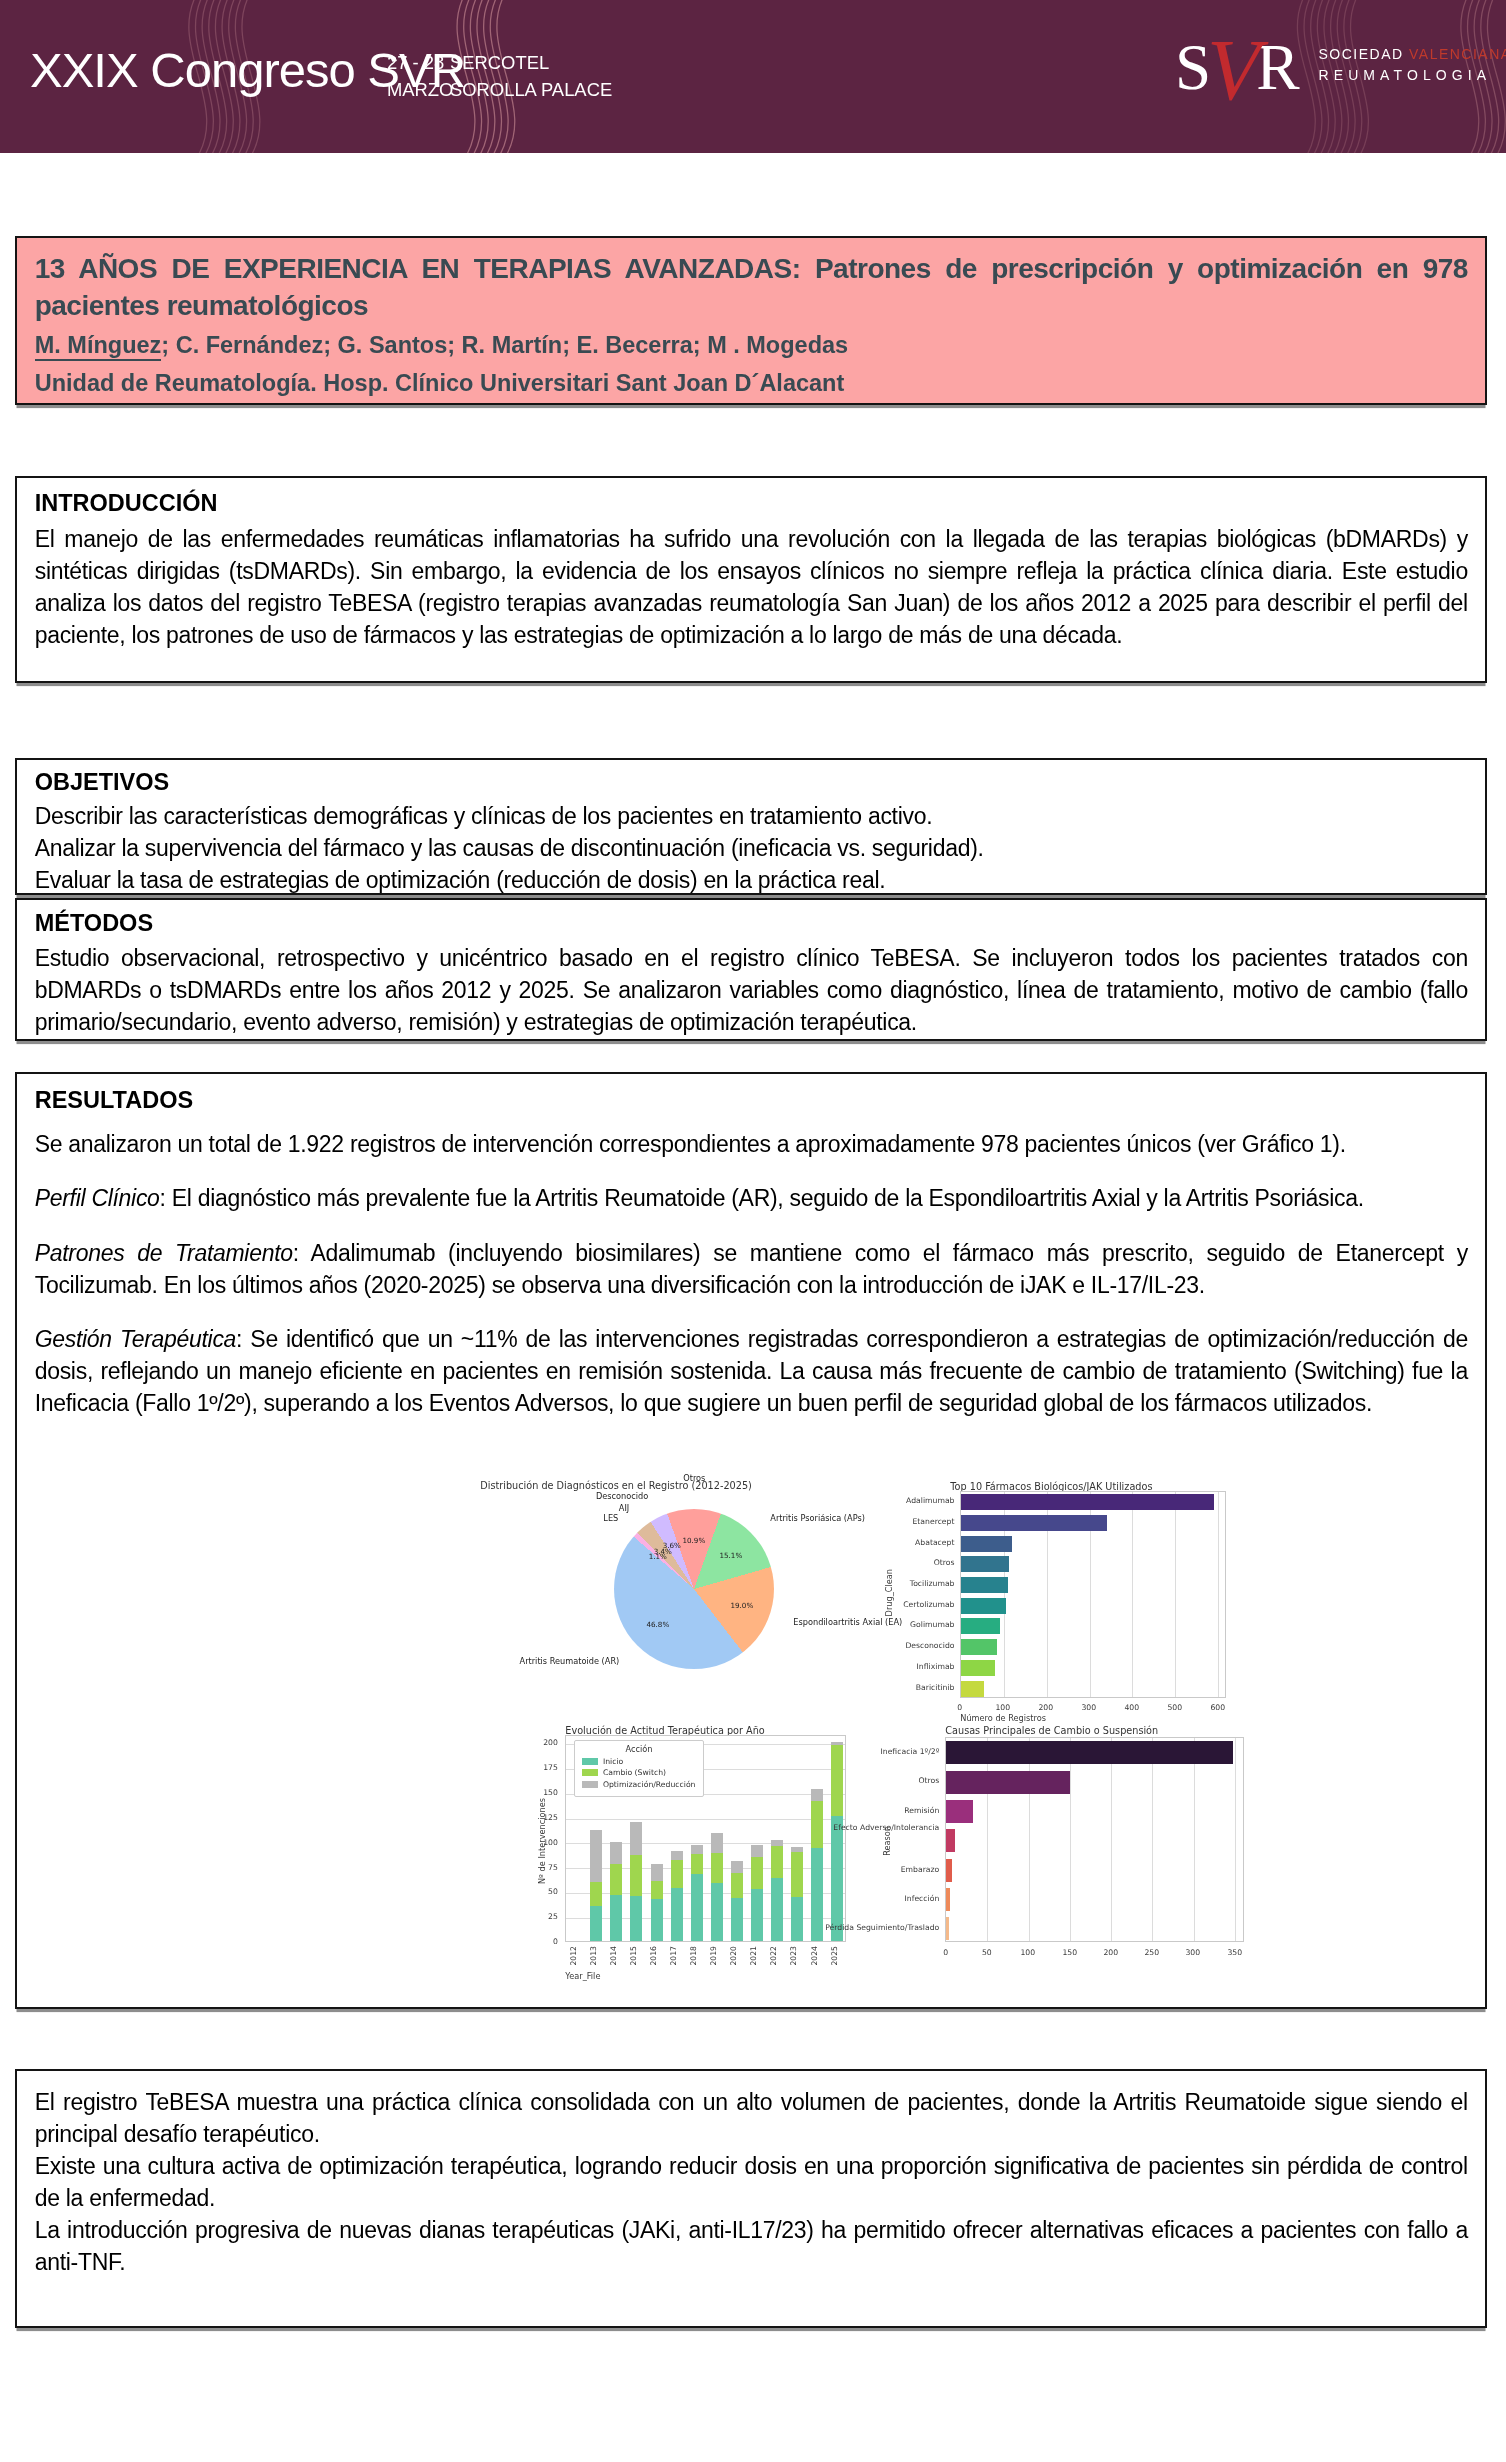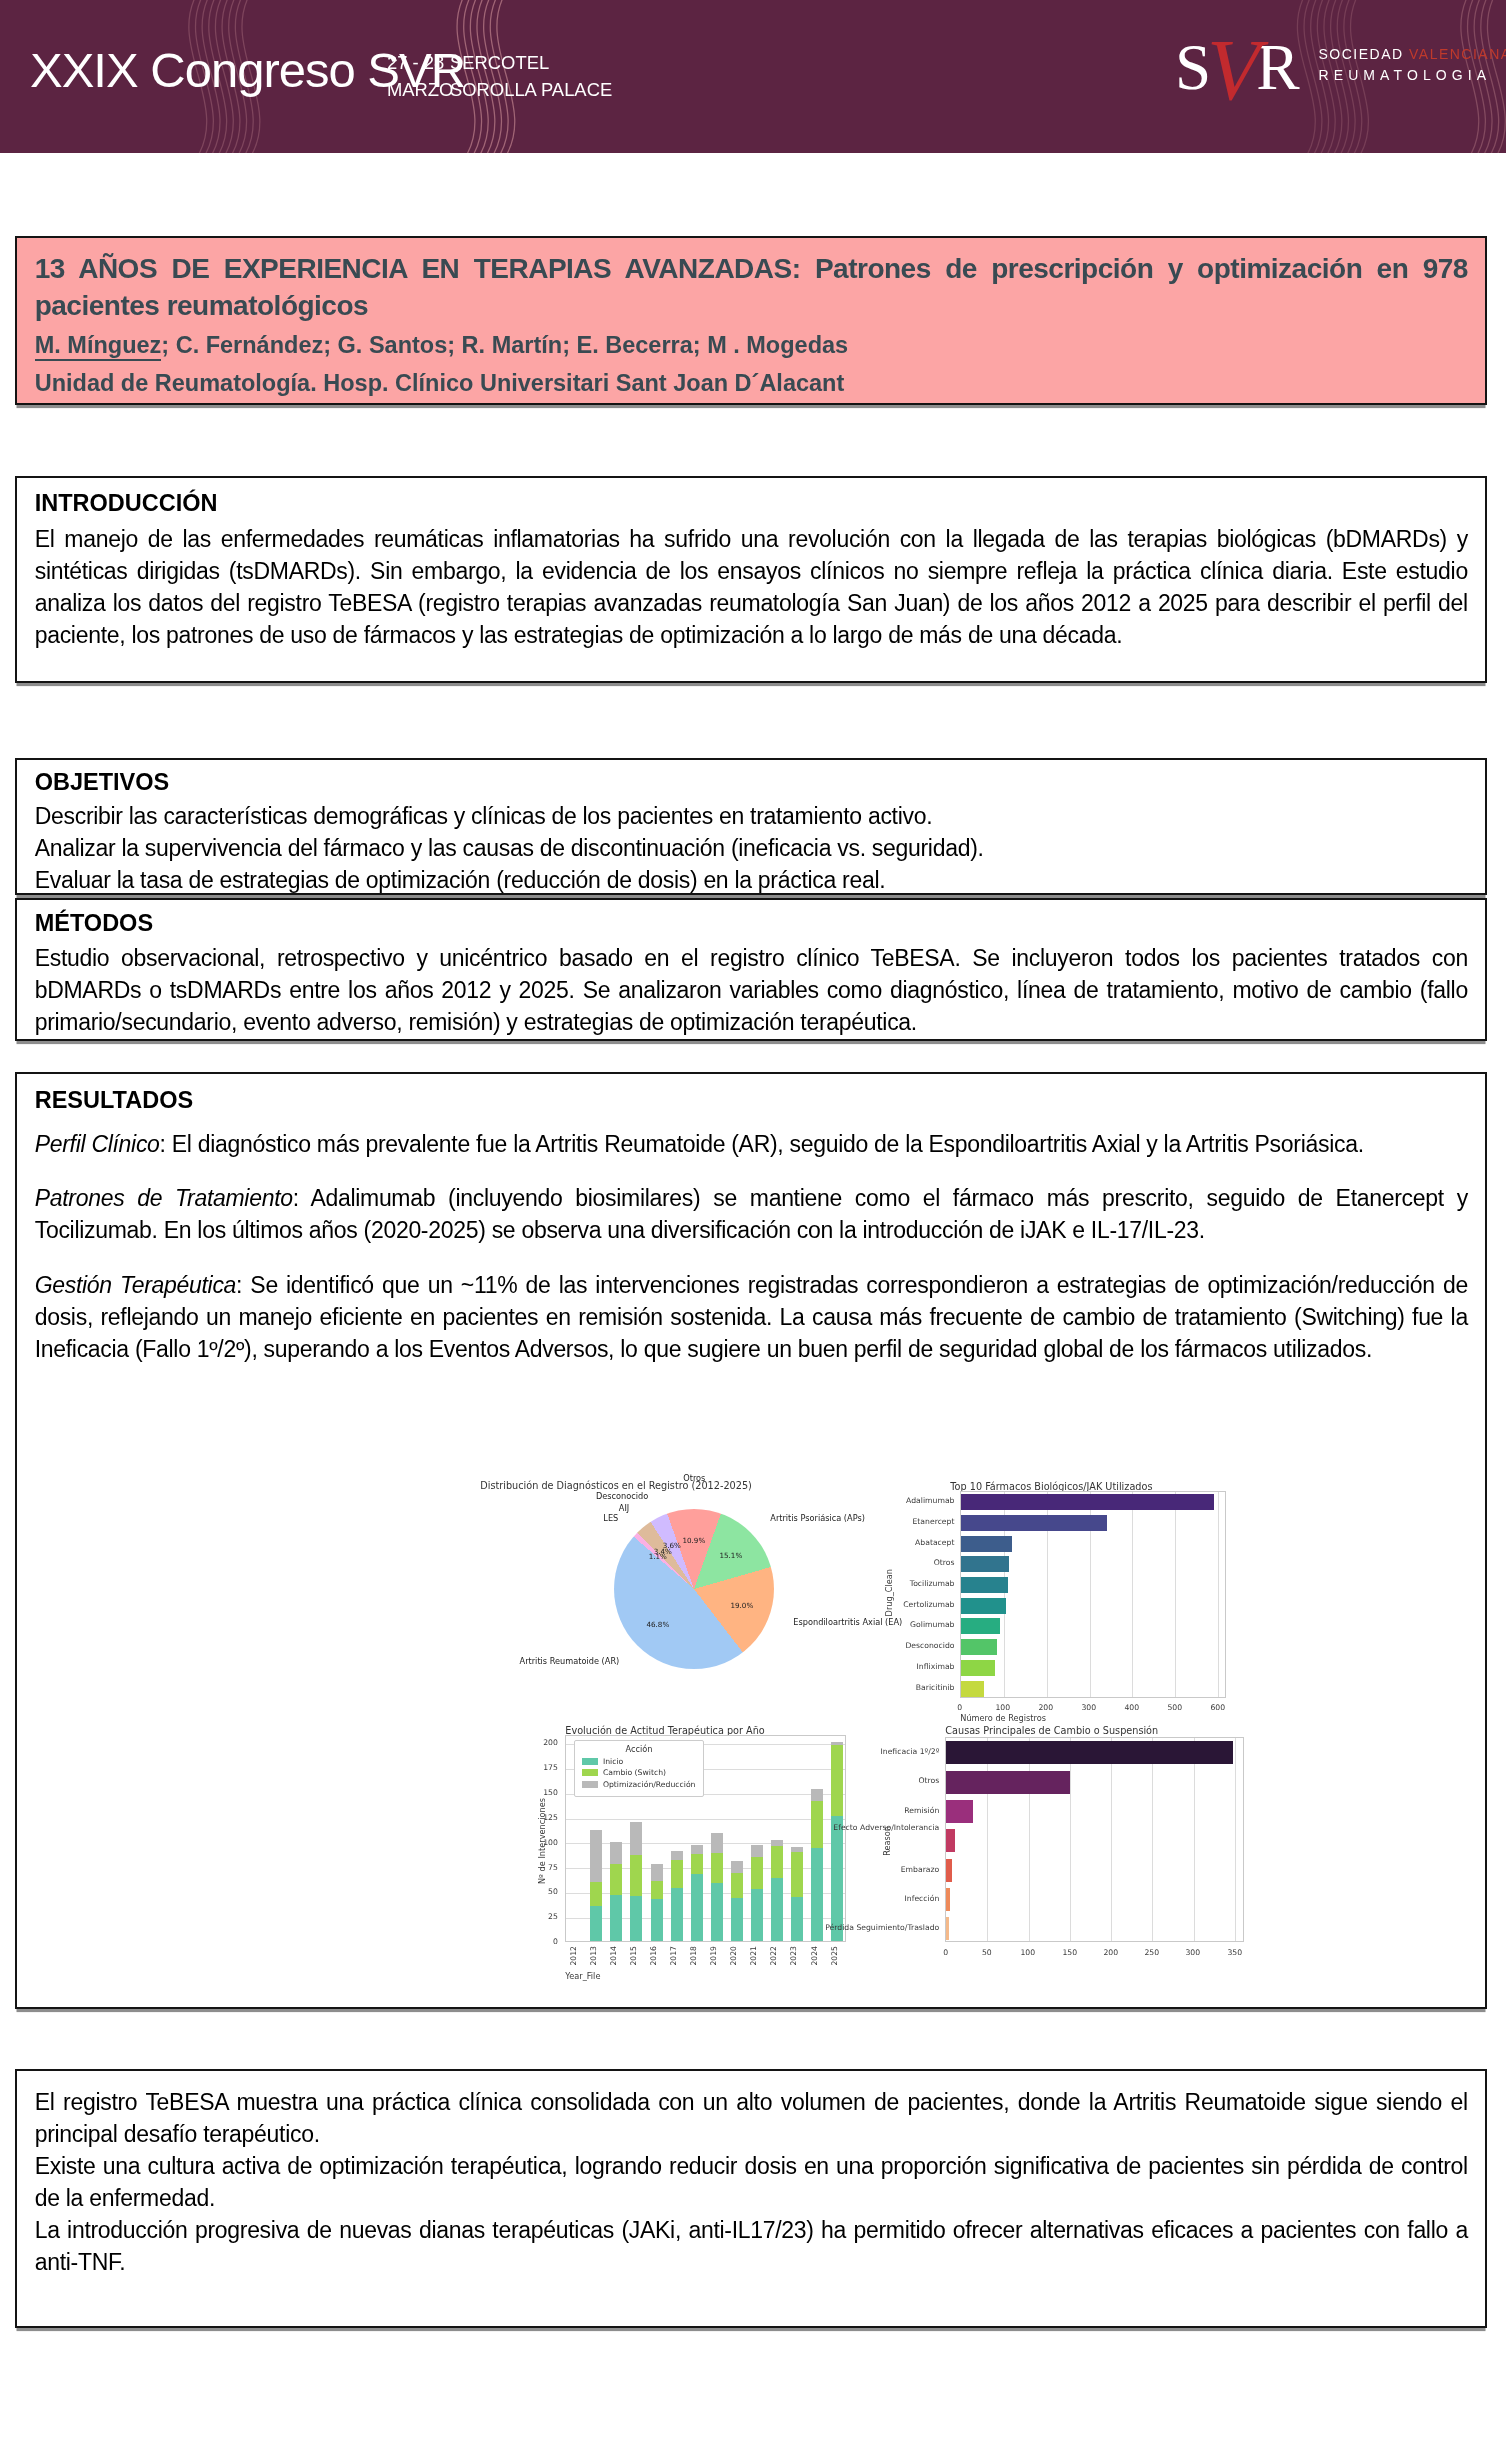--- a/index.html
+++ b/index.html
@@ -139,20 +139,21 @@
     <p class="body-text">Evaluar la tasa de estrategias de optimización (reducción de dosis) en la práctica real.</p>
   </section>
 
   <section class="box" style="top:898px;height:143px;padding:10.2px 17.4px;">
     <h2 class="sec" style="margin-bottom:6.1px;">MÉTODOS</h2>
     <p class="body-text">Estudio observacional, retrospectivo y unicéntrico basado en el registro clínico TeBESA. Se incluyeron todos los pacientes tratados con bDMARDs o tsDMARDs entre los años 2012 y 2025. Se analizaron variables como diagnóstico, línea de tratamiento, motivo de cambio (fallo primario/secundario, evento adverso, remisión) y estrategias de optimización terapéutica.</p>
   </section>
 
   <section class="box" style="top:1072px;height:937px;padding:13.3px 17.4px;">
     <h2 class="sec" style="margin-bottom:14.3px;">RESULTADOS</h2>
+    <p class="rp">Se analizaron un total de 1.922 registros de intervención correspondientes a aproximadamente 978 pacientes únicos (ver Gráfico 1).</p>
     <p class="rp"><i>Perfil Clínico</i><span>: El diagnóstico más prevalente fue la Artritis Reumatoide (AR), seguido de la Espondiloartritis Axial y la Artritis Psoriásica.</span></p>
     <p class="rp"><i>Patrones de Tratamiento</i><span>: Adalimumab (incluyendo biosimilares) se mantiene como el fármaco más prescrito, seguido de Etanercept y Tocilizumab. En los últimos años (2020-2025) se observa una diversificación con la introducción de iJAK e IL-17/IL-23.</span></p>
     <p class="rp"><i>Gestión Terapéutica</i><span>: Se identificó que un ~11% de las intervenciones registradas correspondieron a estrategias de optimización/reducción de dosis, reflejando un manejo eficiente en pacientes en remisión sostenida. La causa más frecuente de cambio de tratamiento (Switching) fue la Ineficacia (Fallo 1º/2º), superando a los Eventos Adversos, lo que sugiere un buen perfil de seguridad global de los fármacos utilizados.</span></p>
 
     <div class="chart" style="left:463px;top:397px;width:429px;height:255px;">
       <div class="c-title" style="left:0;top:9.2px;width:429px;">Distribución de Diagnósticos en el Registro (2012-2025)</div>
     <div class="pie-disc" style="left: 134px; top: 38px; width: 160px; height: 160px; background: conic-gradient(from -19.6deg, rgb(255, 159, 155) 0deg, rgb(255, 159, 155) 39.24deg, rgb(141, 229, 161) 39.24deg, rgb(141, 229, 161) 93.6deg, rgb(255, 180, 130) 93.6deg, rgb(255, 180, 130) 162deg, rgb(161, 201, 244) 162deg, rgb(161, 201, 244) 330.48deg, rgb(250, 176, 228) 330.48deg, rgb(250, 176, 228) 334.44deg, rgb(222, 187, 155) 334.44deg, rgb(222, 187, 155) 346.68deg, rgb(208, 187, 255) 346.68deg, rgb(208, 187, 255) 359.64deg);"></div>
         <div class="pie-pct" style="left: 183px; top: 65px;">10.9%</div>
         <div class="pie-lab" style="left: 104px; top: 2px; width: 220px; text-align: center;">Otros</div>
         <div class="pie-pct" style="left: 220px; top: 80px;">15.1%</div>

